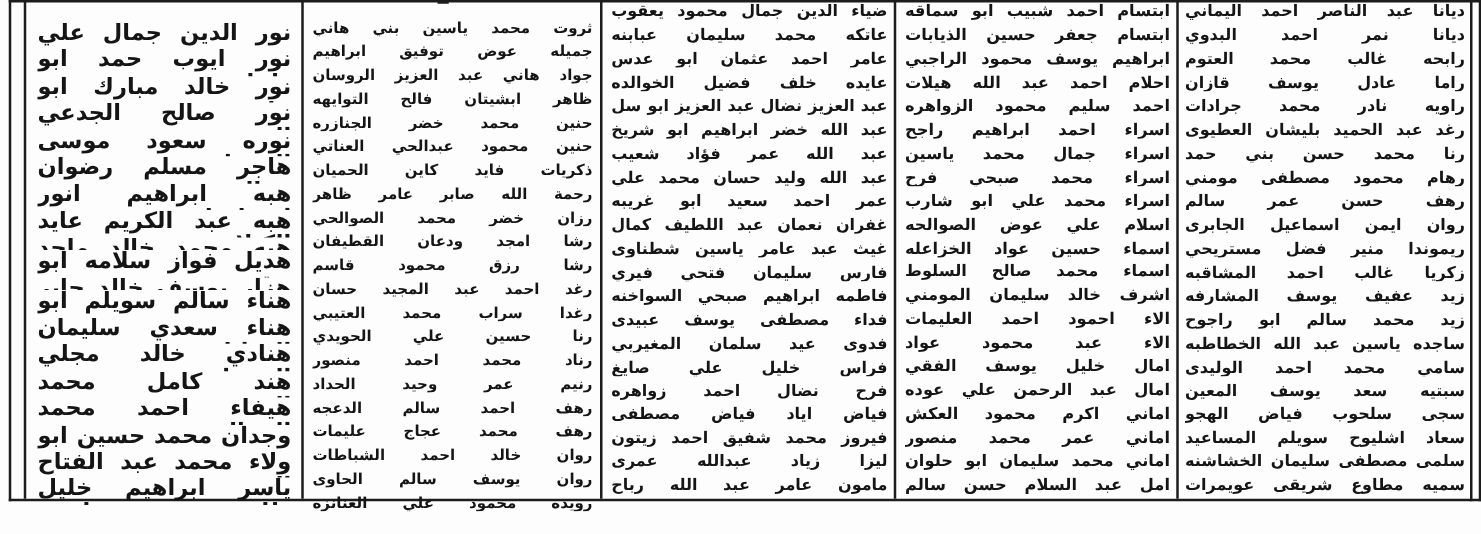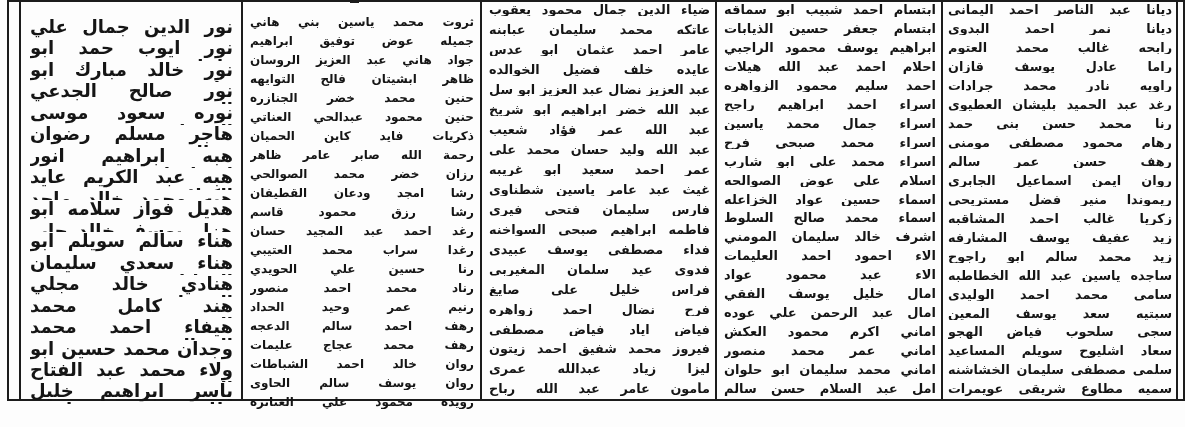--- a/index.html
+++ b/index.html
@@ -103,20 +103,21 @@
   <div class="col" style="left:489px;top:3px;width:221px;height:393px;font-size:12.8px;">
       <div class="name">ضياء الدين جمال محمود يعقوب</div>
       <div class="name">عاتكه محمد سليمان عبابنه</div>
       <div class="name">عامر احمد عثمان ابو عدس</div>
       <div class="name">عايده خلف فضيل الخوالده</div>
       <div class="name">عبد العزيز نضال عبد العزيز ابو سل</div>
       <div class="name">عبد الله خضر ابراهيم ابو شريخ</div>
       <div class="name">عبد الله عمر فؤاد شعيب</div>
       <div class="name">عبد الله وليد حسان محمد علي</div>
       <div class="name">عمر احمد سعيد ابو غريبه</div>
+      <div class="name">غفران نعمان عبد اللطيف كمال</div>
       <div class="name">غيث عبد عامر ياسين شطناوى</div>
       <div class="name">فارس سليمان فتحي فيري</div>
       <div class="name">فاطمه ابراهيم صبحي السواخنه</div>
       <div class="name">فداء مصطفى يوسف عبيدى</div>
       <div class="name">فدوى عيد سلمان المغيربي</div>
       <div class="name">فراس خليل علي صايغ</div>
       <div class="name">فرح نضال احمد زواهره</div>
       <div class="name">فياض اياد فياض مصطفى</div>
       <div class="name">فيروز محمد شفيق احمد زيتون</div>
       <div class="name">ليزا زياد عبدالله عمرى</div>

